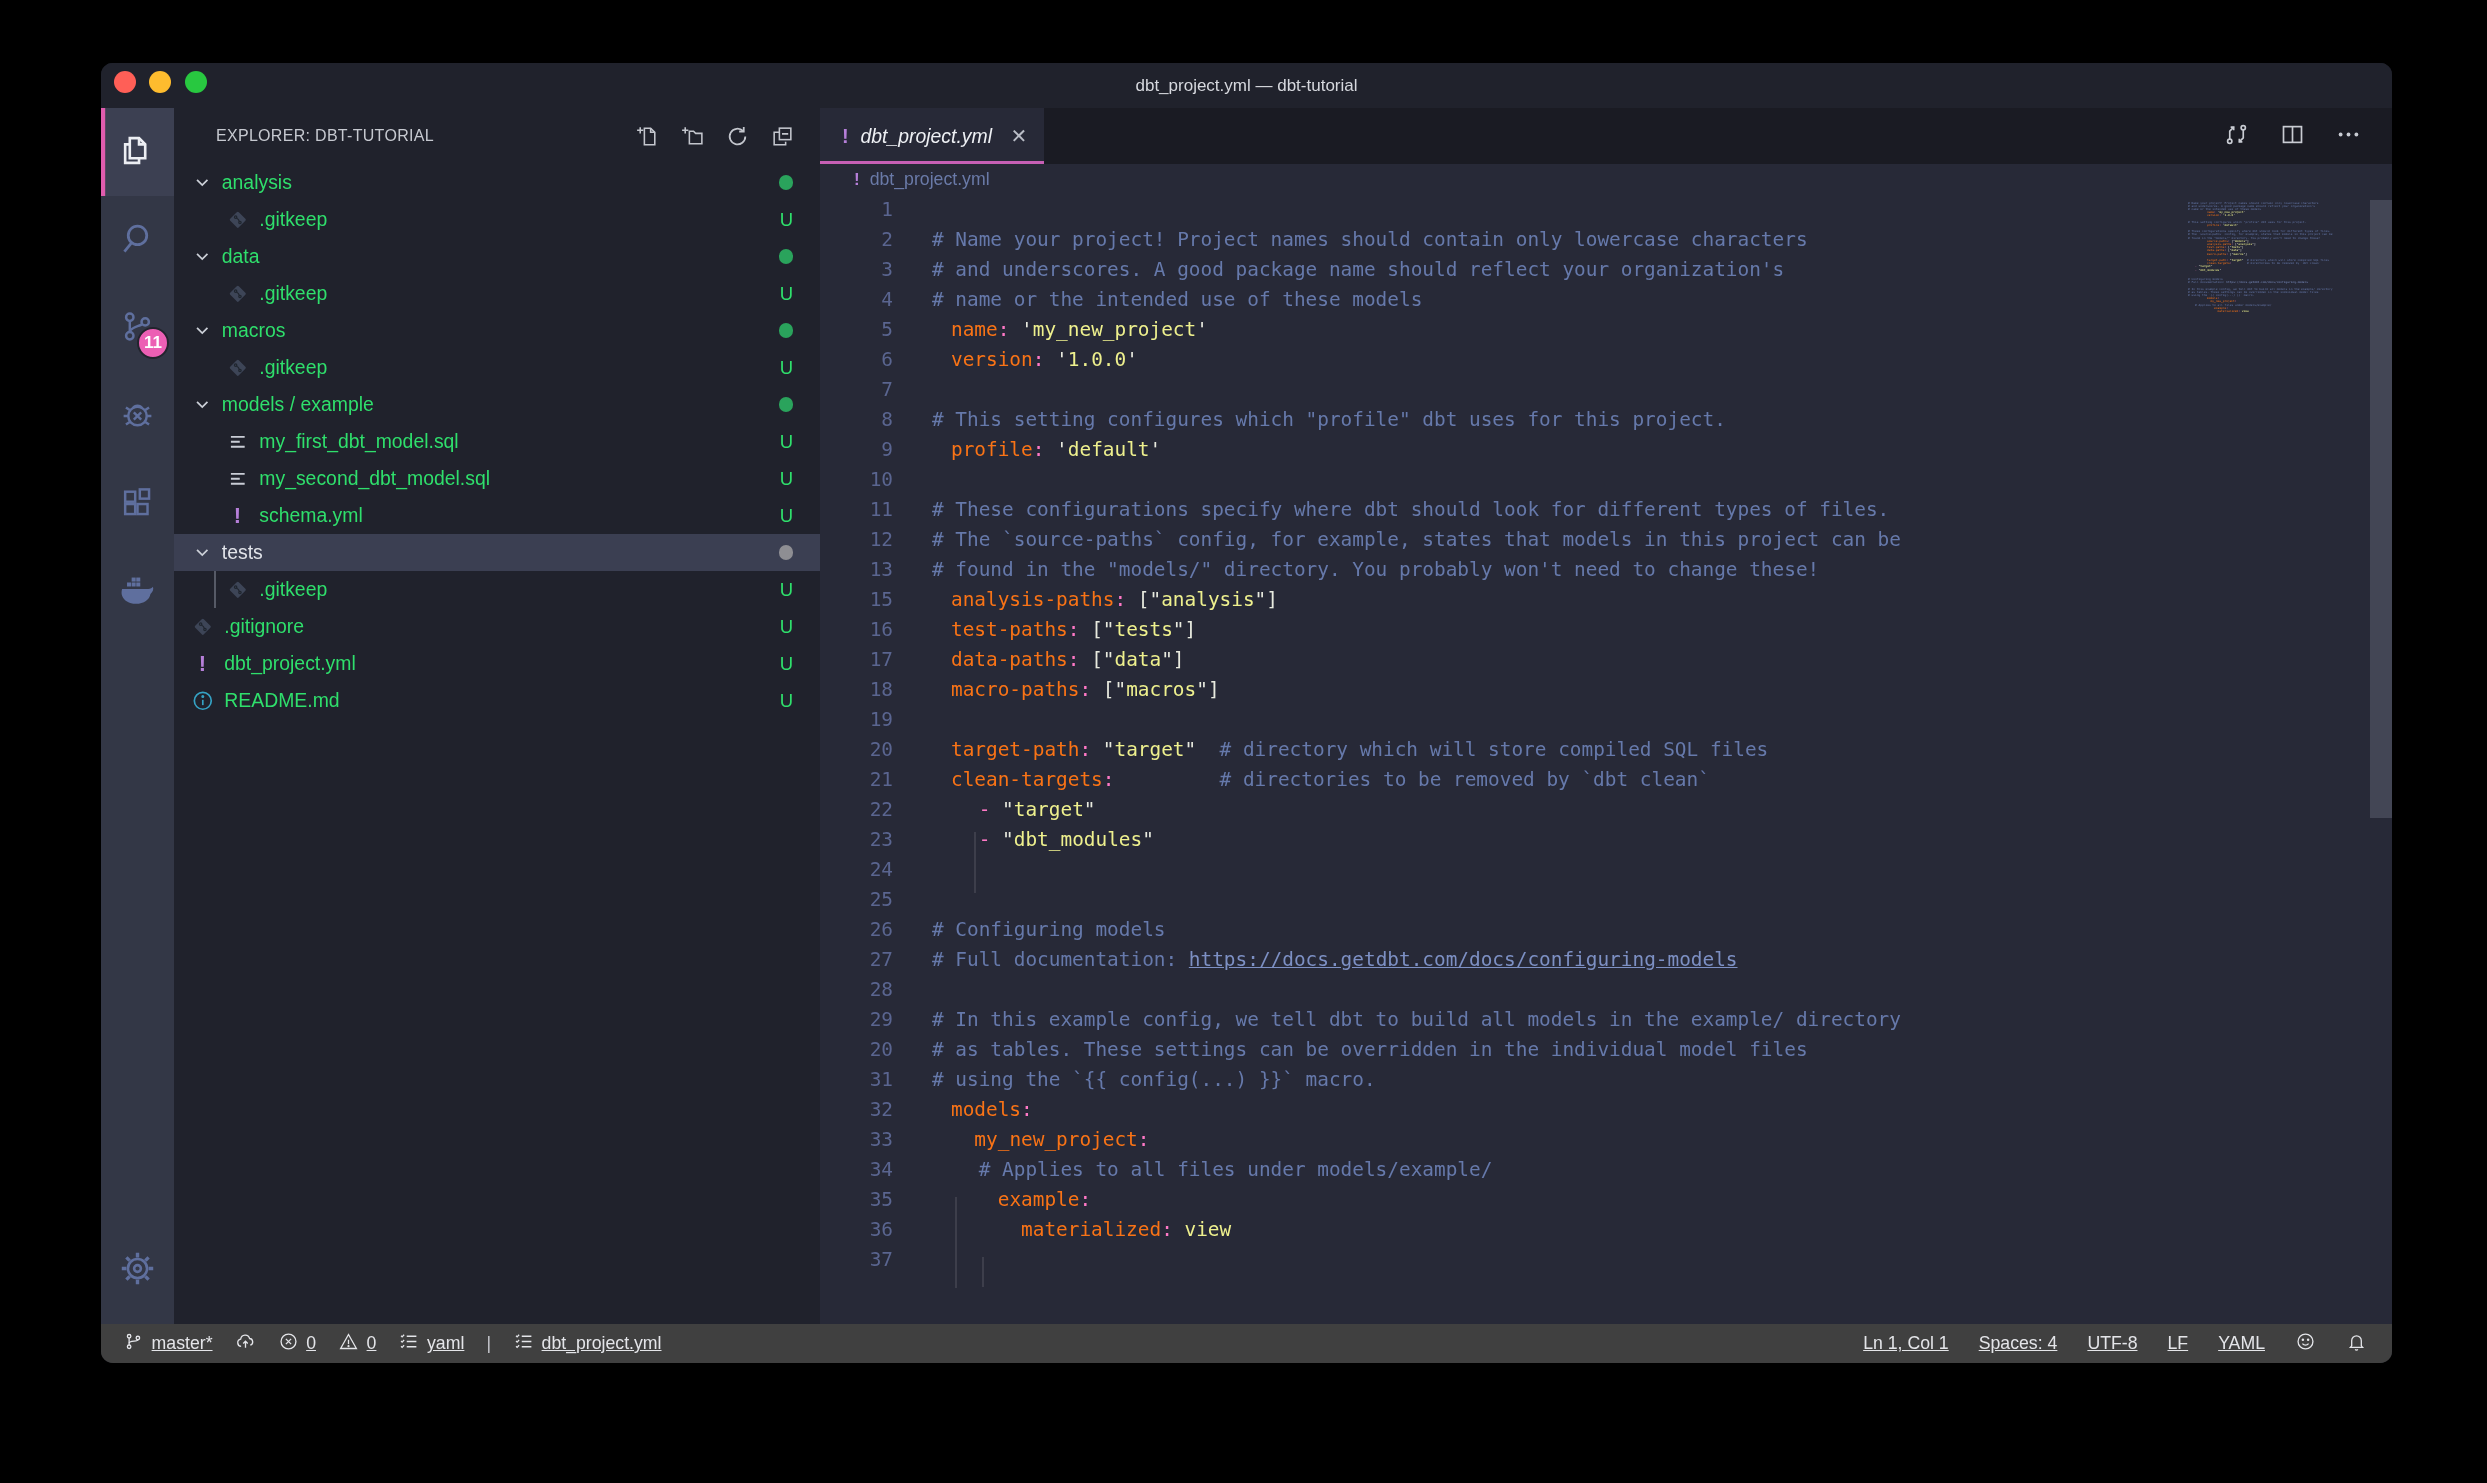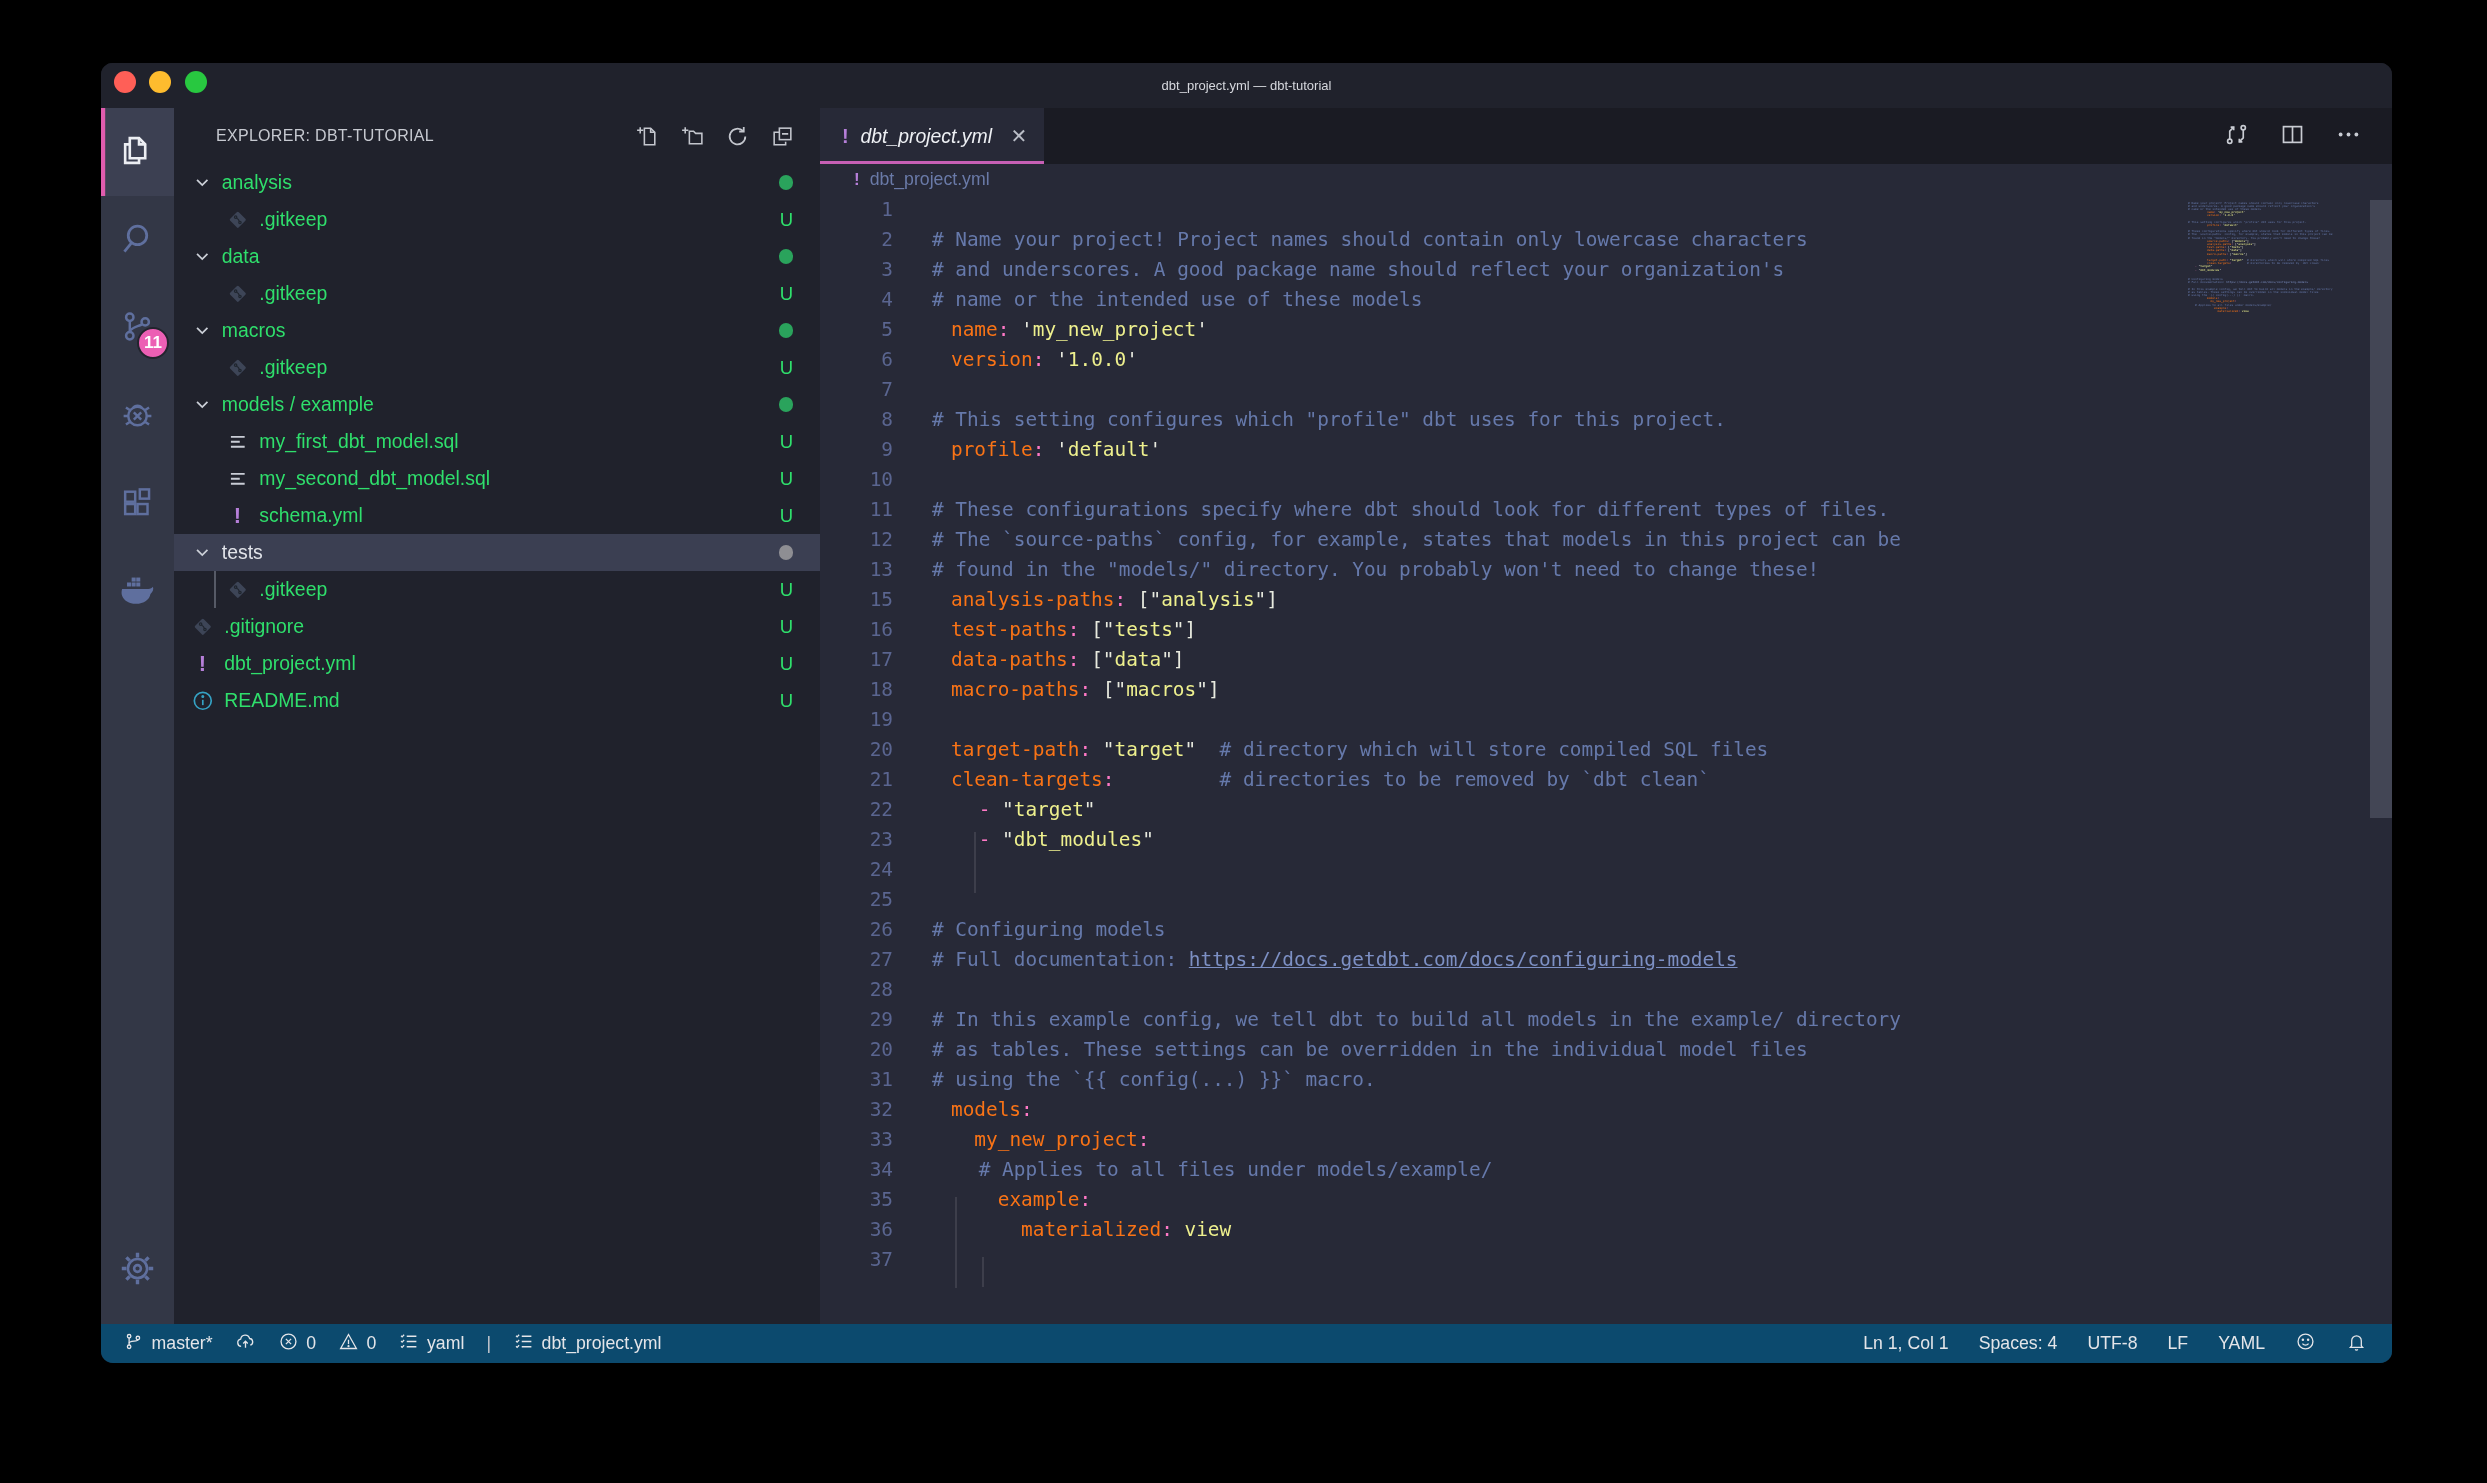--- a/index.html
+++ b/index.html
@@ -6,21 +6,21 @@
   body{width:2487px;height:1484px;position:relative;font-family:"Liberation Sans",sans-serif;overflow:hidden;}
 
   .window{position:absolute;left:101px;top:63px;width:2291px;height:1300px;background:#20222c;
     border-radius:11.8px;overflow:hidden;display:flex;flex-direction:column;}
 
   
   .titlebar{flex:0 0 45px;position:relative;background:#20222c;}
   .tl-group{position:absolute;left:12.6px;top:8.4px;display:flex;gap:13.5px;}
   .tl{width:22px;height:22px;border-radius:50%;display:inline-block;}
   .tl.red{background:#ff5f57;}.tl.yellow{background:#febc2e;}.tl.green{background:#28c840;}
-  .title{text-align:center;line-height:45px;font-size:13px;color:#d6d8de;}
+  .title{text-align:center;line-height:45px;font-size:17px;color:#d6d8de;}
 
   .main{flex:1;display:flex;min-height:0;}
 
   
   .activitybar{width:73px;flex:0 0 73px;background:#333746;position:relative;}
   .ab-item{width:73px;height:88px;display:flex;align-items:center;justify-content:center;color:#5f6f9e;position:relative;cursor:pointer;}
   .ab-item svg{width:37px;height:37px;}
   .ab-item.active{color:#eceef3;background:#3c4052;box-shadow:inset 4.2px 0 0 #e05cae;}
   .ab-badge{position:absolute;right:5px;bottom:13.5px;min-width:32px;height:32px;border-radius:16px;background:#ec5fb4;
     color:#fff;font-size:17px;font-weight:bold;display:flex;align-items:center;justify-content:center;border:2.5px solid #23242e;box-sizing:border-box;}
@@ -77,21 +77,21 @@
   .w{color:#e8eadf;}
   .t{color:#e8eadf;}
   .u{color:#7d90c4;text-decoration:underline;}
   .iguide{position:absolute;width:1.7px;background:rgba(255,255,255,.10);}
 
   .minimap{position:absolute;top:3.4px;left:1368px;width:179px;font-size:2.9px;line-height:3.2px;white-space:pre;}
   .minimap .mline{height:3.2px;overflow:hidden;}
   .vscroll{position:absolute;top:5px;left:1550px;width:22px;height:618px;background:rgba(140,146,165,.28);}
 
   
-  .statusbar{flex:0 0 39px;background:#0c4a6e;display:flex;align-items:center;color:#e4e5e9;font-size:17.7px;padding:0 25px 0 22px;}
+  .statusbar{flex:0 0 39px;background:#404040;display:flex;align-items:center;color:#e4e5e9;font-size:17.7px;padding:0 25px 0 22px;text-decoration:underline;}
   .sb-left{display:flex;align-items:center;gap:22px;}
   .sb-right{margin-left:auto;display:flex;align-items:center;gap:30px;}
   .sb-item{display:flex;align-items:center;gap:7.6px;cursor:pointer;}
   .sb-item svg{width:21px;height:21px;}
   .sb-sep{color:#c7c9cf;}
 </style>
 </head>
 <body>
 
 <div class="window">

